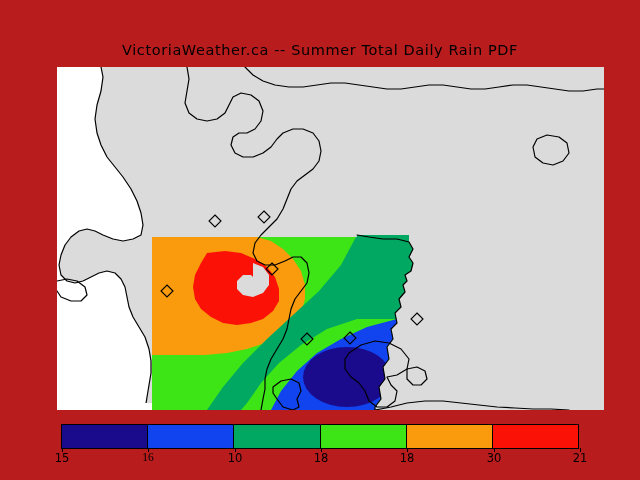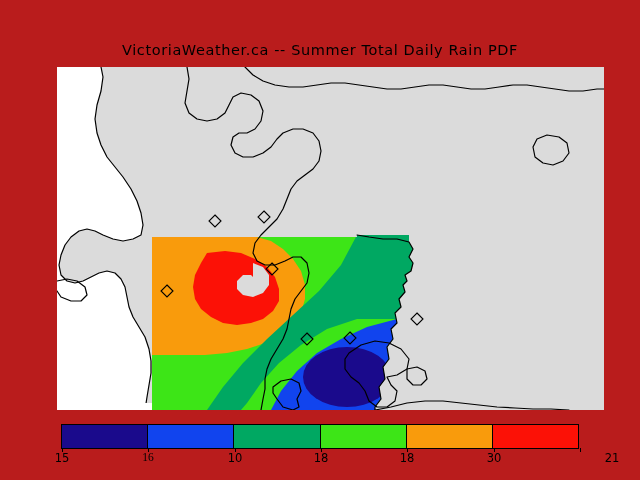--- a/index.html
+++ b/index.html
@@ -268,18 +268,18 @@
         <div class="cb-ticklabel" style="left: 148px; font-family: Liberation Serif, serif;">16</div>
         <div class="cb-tickmark" style="left: 235px;"></div>
         <div class="cb-ticklabel" style="left: 235px;">10</div>
         <div class="cb-tickmark" style="left: 321px;"></div>
         <div class="cb-ticklabel" style="left: 321px;">18</div>
         <div class="cb-tickmark" style="left: 407px;"></div>
         <div class="cb-ticklabel" style="left: 407px;">18</div>
         <div class="cb-tickmark" style="left: 494px;"></div>
         <div class="cb-ticklabel" style="left: 494px;">30</div>
         <div class="cb-tickmark" style="left: 580px;"></div>
-        <div class="cb-ticklabel" style="left: 612px;">21</div>
+        <div class="cb-ticklabel" style="left: 580px;">21</div>
       </div>
 
   </div>
 
 </div>
 
 </body></html>

